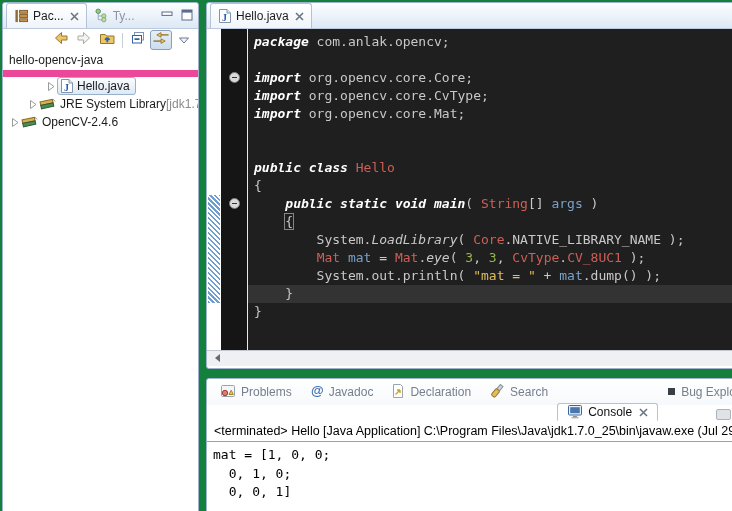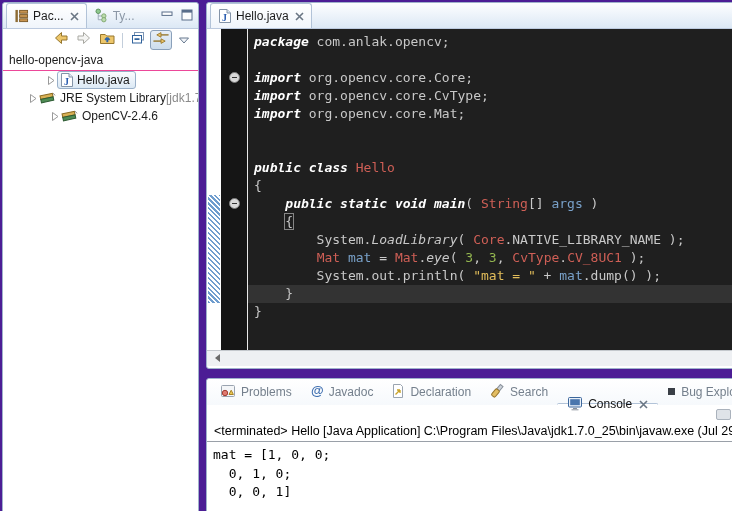--- a/index.html
+++ b/index.html
@@ -1,36 +1,36 @@
 <!DOCTYPE html>
 <html><head>
 <meta charset="utf-8">
 <style>
   html,body{margin:0;padding:0;}
   body{width:732px;height:511px;overflow:hidden;font-family:"Liberation Sans",sans-serif;}
-  .window{position:relative;width:732px;height:511px;background:#4c1d95;overflow:hidden;}
+  .window{position:relative;width:732px;height:511px;background:#15803d;overflow:hidden;}
 
   
   .panel{position:absolute;background:#fff;border:1px solid #9fb2cc;border-radius:3px;box-sizing:border-box;overflow:hidden;}
   .tabbar{height:25px;background:linear-gradient(#fdfeff,#dce8f5);border-bottom:1px solid #bccadf;display:flex;align-items:stretch;border-radius:3px 3px 0 0;}
   .tab{display:flex;align-items:center;gap:4px;padding:0 7px;font-size:12px;color:#8b97a6;white-space:nowrap;}
   .tab.active{background:linear-gradient(#ffffff,#f0f5fb);border:1px solid #b2c3d8;border-bottom:none;border-radius:3px 3px 0 0;margin-left:3px;color:#1d1d1d;}
   .tab .ic{display:flex;align-items:center;}
   .close{display:flex;align-items:center;margin-left:2px;cursor:default;}
   .spacer{flex:1;}
   .winbtn{width:17px;height:15px;display:flex;align-items:center;justify-content:center;margin:4px 3px 0 0;}
 
   
   .left-panel{left:2px;top:2px;width:197px;height:515px;}
   .viewtoolbar{height:22px;background:#fff;display:flex;justify-content:flex-end;align-items:center;gap:1px;padding-right:3px;}
   .tbtn{width:22px;height:20px;display:flex;align-items:center;justify-content:center;border-radius:3px;box-sizing:border-box;}
   .tbtn.pressed{border:1px solid #8aa0ba;background:linear-gradient(#e8eff7,#cddded);}
   .tsep{width:1px;height:15px;background:#c3cedb;margin:0 3px;}
   .tree{font-size:12px;color:#1c1c1c;}
-  .tree-root{padding:2px 0 3px 6px;border-bottom:1px solid #ec4899;white-space:nowrap;}
+  .tree-root{padding:2px 0 3px 6px;border-bottom:7px solid #ec4899;white-space:nowrap;}
   .titem{display:flex;align-items:center;height:18px;white-space:nowrap;overflow:hidden;}
   .titem .arrow{width:12px;display:flex;align-items:center;justify-content:center;flex:none;}
   .titem .ic{display:flex;align-items:center;margin-right:4px;flex:none;}
   .titem .deco{color:#8a8a8a;}
   .selbox{display:flex;align-items:center;border:1px solid #9ab0c9;background:linear-gradient(#fafcfe,#dcE9f5);border-radius:3px;padding:0 5px 0 2px;height:16px;}
   .selbox .ic{margin:0 3px 0 0;}
 
   
   .editor-group{left:206px;top:2px;width:536px;height:367px;}
   .editor-body{height:321px;display:flex;background:#1f1f1f;}
@@ -49,21 +49,21 @@
   .tok-n{color:#93b64f;}
   .tok-s{color:#e2bd5a;}
   .tok-i{color:#c8c8c8;font-style:italic;}
   .tok-b{outline:1px solid #868686;}
   .hscroll{height:15px;background:#eef0f3;border-top:1px solid #c4c8cd;position:relative;}
   .sarrow{position:absolute;left:8px;top:3px;width:0;height:0;border-right:5px solid #6a6a6a;border-top:4px solid transparent;border-bottom:4px solid transparent;}
 
   
   .bottom-panel{left:206px;top:378px;width:536px;height:160px;border-radius:3px 3px 0 0;}
   .bottom-tabs{height:26px;background:linear-gradient(#ffffff,#f6f9fc);border-bottom:none;display:flex;align-items:stretch;padding-left:4px;}
-  .btab{display:flex;align-items:center;gap:5px;padding:0 9px;font-size:12px;color:#75808d;white-space:nowrap;}
+  .btab{display:flex;align-items:center;gap:5px;padding:8px 9px;font-size:12px;color:#75808d;white-space:nowrap;}
   .btab.active{background:#fff;border:1px solid #b2c3d8;border-bottom-color:#fff;border-radius:3px 3px 0 0;color:#111;margin-top:24px;}
   .console-gap{height:16px;position:relative;}
   .console-stub{position:absolute;right:10px;top:4px;width:13px;height:9px;background:#dfe3e8;border:1px solid #aab2bc;border-radius:2px;}
   .console-header{font-size:12.5px;color:#000;padding:3px 2px 3px 7px;border-bottom:1px solid #9aa0a8;white-space:nowrap;overflow:hidden;}
   .console-out{margin:0;padding:4px 6px;font-family:"DejaVu Sans Mono",monospace;font-size:13px;line-height:18.5px;color:#000;white-space:pre;}
 </style>
 </head>
 <body>
 
 <div class="window">
@@ -178,21 +178,21 @@
                 <g transform="rotate(-12 8 9)">
                   <rect x="1.8" y="4.6" width="12.6" height="3.5" fill="#d9b054" stroke="#8a6a20"></rect>
                   <rect x="1.8" y="8.1" width="12.6" height="3.5" fill="#4e8c54" stroke="#2e5c34"></rect>
                 </g>
                 <path d="M14.2 3.2 L16 5.4" stroke="#8a8a8a"></path>
               </svg>
             </span>
             <span>JRE System Library</span>
             <span class="deco"> [jdk1.7.0</span>
           </div>
-          <div class="titem" style="padding-left: 6px; justify-content: center;">
+          <div class="titem" style="padding-left: 6px;">
             <span class="arrow">
               <svg width="10" height="11" viewBox="0 0 10 11">
                 <path d="M2.5 1.5 L8 5.5 L2.5 9.5 Z" fill="#ffffff" stroke="#9a9a9a"></path>
               </svg>
             </span>
             <span class="ic">
               <svg width="17" height="16" viewBox="0 0 17 16">
                 <g transform="rotate(-12 8 9)">
                   <rect x="1.8" y="4.6" width="12.6" height="3.5" fill="#d9b054" stroke="#8a6a20"></rect>
                   <rect x="1.8" y="8.1" width="12.6" height="3.5" fill="#4e8c54" stroke="#2e5c34"></rect>

